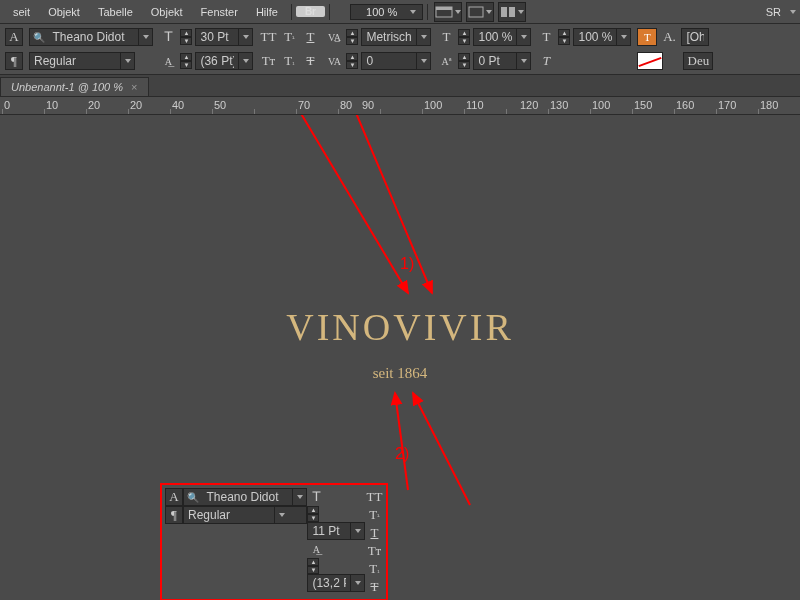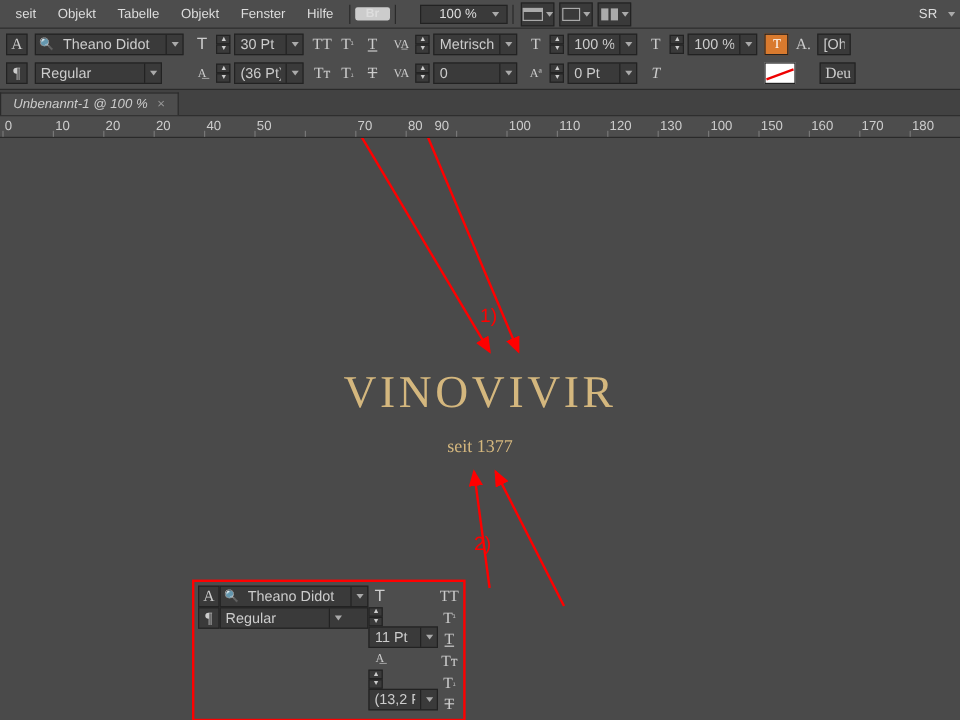--- a/index.html
+++ b/index.html
@@ -268,39 +268,39 @@
     <span style="left: 298px;">70</span>
     <div class="tick" style="left: 296px;"></div>
     <span style="left: 340px;">80</span>
     <div class="tick" style="left: 338px;"></div>
     <span style="left: 362px;">90</span>
     <div class="tick" style="left: 380px;"></div>
     <span style="left: 424px;">100</span>
     <div class="tick" style="left: 422px;"></div>
     <span style="left: 466px;">110</span>
     <div class="tick" style="left: 464px;"></div>
-    <span style="left: 508px;">120</span>
+    <span style="left: 520px;">120</span>
     <div class="tick" style="left: 506px;"></div>
     <span style="left: 550px;">130</span>
     <div class="tick" style="left: 548px;"></div>
     <span style="left: 592px;">100</span>
     <div class="tick" style="left: 590px;"></div>
     <span style="left: 634px;">150</span>
     <div class="tick" style="left: 632px;"></div>
     <span style="left: 676px;">160</span>
     <div class="tick" style="left: 674px;"></div>
     <span style="left: 718px;">170</span>
     <div class="tick" style="left: 716px;"></div>
     <span style="left: 760px;">180</span>
     <div class="tick" style="left: 758px;"></div>
   </div>
 
 <div class="canvas">
   <div class="headline">VINOVIVIR</div>
-  <div class="subline">seit 1377</div>
+  <div class="subline">seit 1864</div>
   <div class="ann" style="left:400px;top:140px">1)</div>
   <div class="ann" style="left:395px;top:330px">2)</div>
 
   <svg class="arrows" width="800" height="500">
     <defs>
         <marker id="ah" markerWidth="8" markerHeight="8" refX="6" refY="3" orient="auto">
           <path d="M0,0 L7,3 L0,6 Z" fill="#ff0000"></path>
         </marker>
       </defs>
     <line x1="278" y1="-40" x2="408" y2="178" stroke="#ff0000" stroke-width="2" marker-end="url(#ah)"></line>

